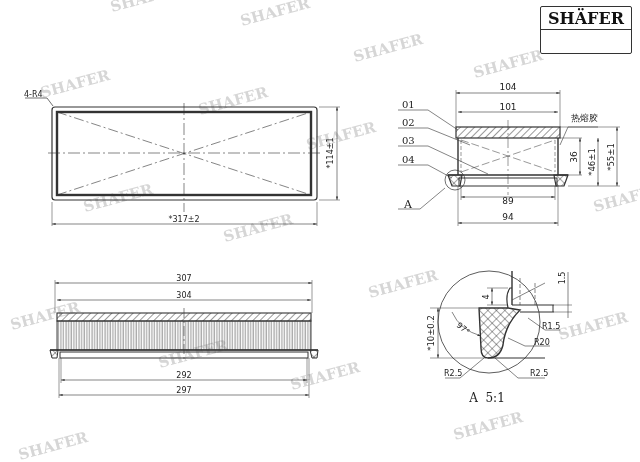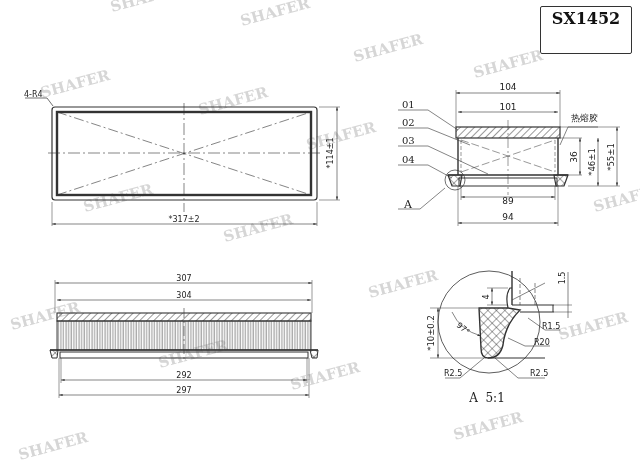--- a/index.html
+++ b/index.html
@@ -9,21 +9,21 @@
   .ts { font-family:"DejaVu Serif", serif; fill:#222; }
   .wm { font-family:"DejaVu Serif", serif; font-weight:bold; fill:#d6d6d6; font-size:15px; }
   .brand { position:absolute; left:540px; top:6px; width:90px; height:46px; border:1.5px solid #333; border-radius:2px; background:#fff; }
   .brand div { height:23px; line-height:23px; text-align:center; font-family:"DejaVu Serif", serif; font-weight:bold; font-size:16px; color:#111; }
   .brand .r1 { border-bottom:1.5px solid #333; height:22px; }
 </style>
 </head>
 <body>
 
 <div class="brand">
-  <div>SX1452</div>
+  <div class="r1">SHÄFER</div>
 </div>
 
 <svg width="640" height="462" viewBox="0 0 640 462">
   <defs>
     <pattern id="hatch" width="5" height="5" patternUnits="userSpaceOnUse" patternTransform="rotate(45)">
       <line x1="0" y1="0" x2="0" y2="5" stroke="#333" stroke-width="1"></line>
     </pattern>
     <pattern id="cross" width="6" height="6" patternUnits="userSpaceOnUse" patternTransform="rotate(45)">
       <line x1="0" y1="0" x2="0" y2="6" stroke="#222" stroke-width="0.8"></line>
       <line x1="0" y1="0" x2="6" y2="0" stroke="#222" stroke-width="0.8"></line>

